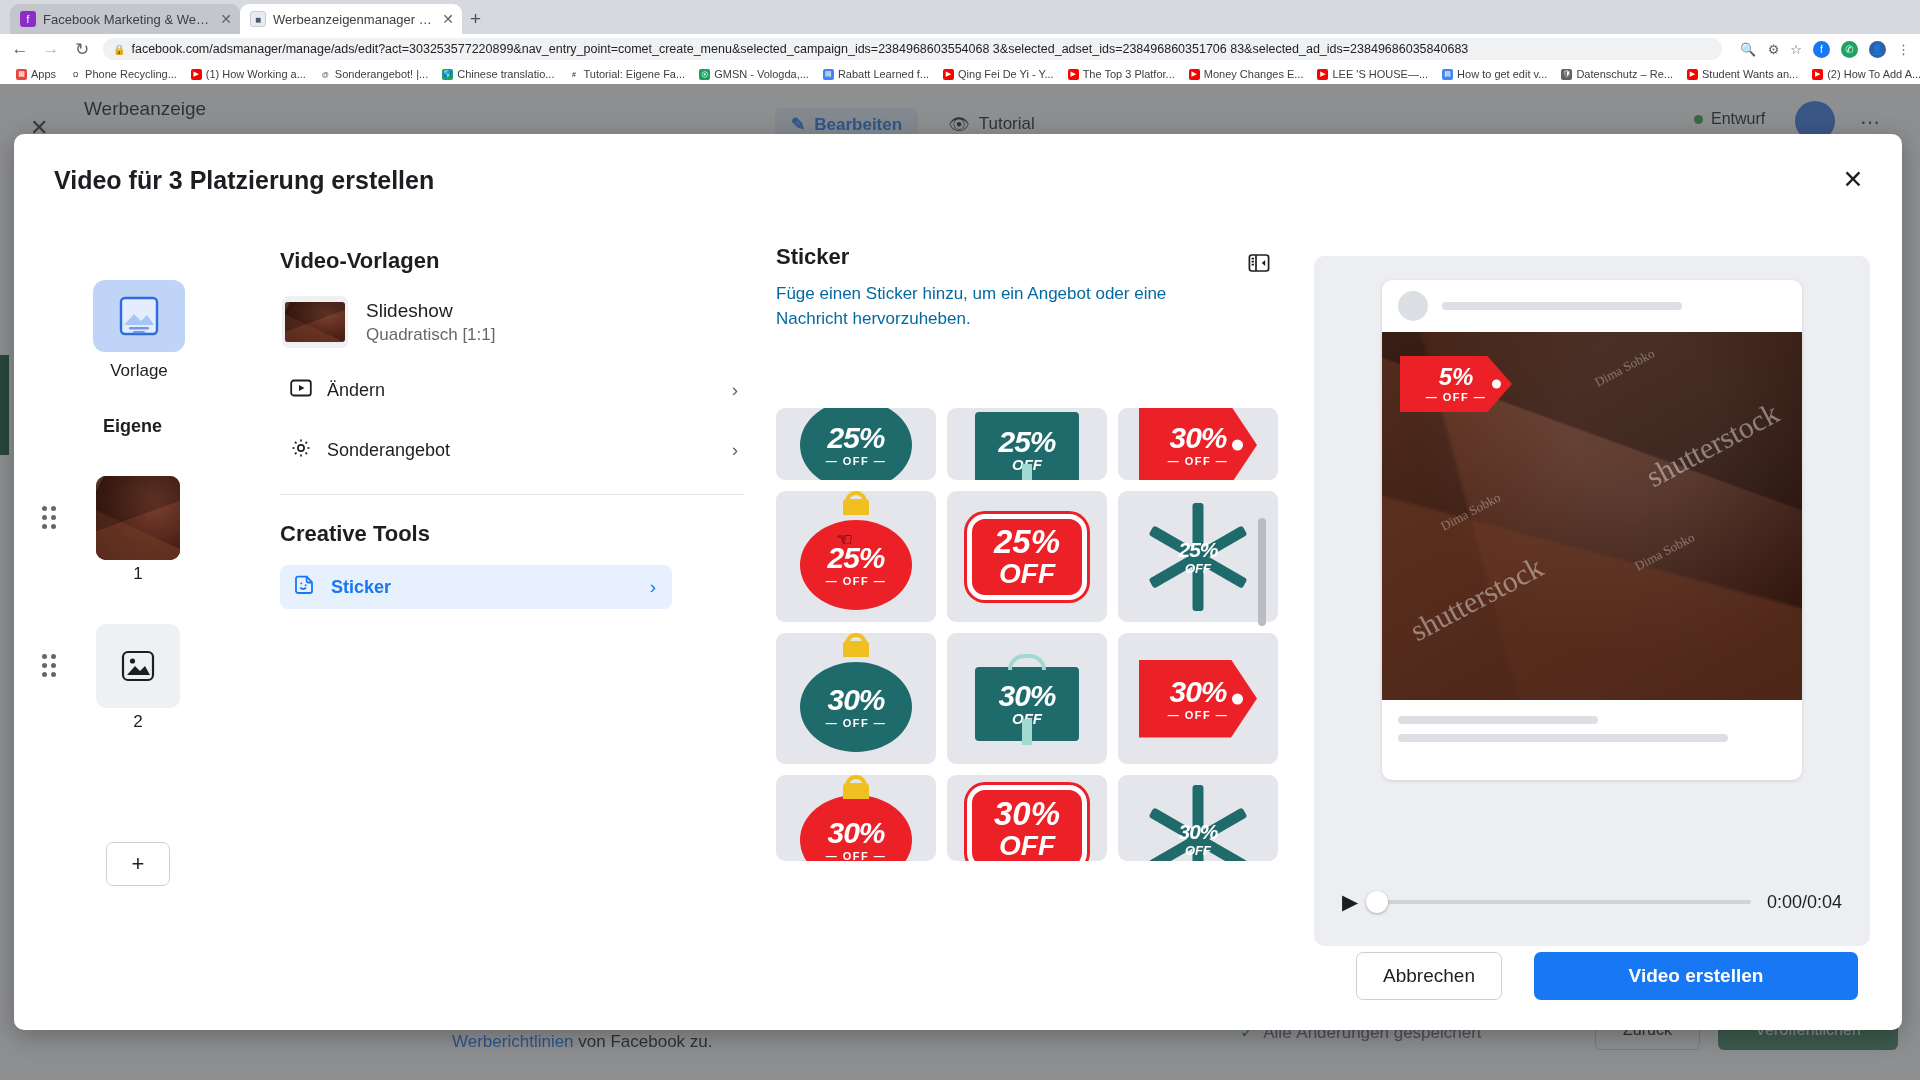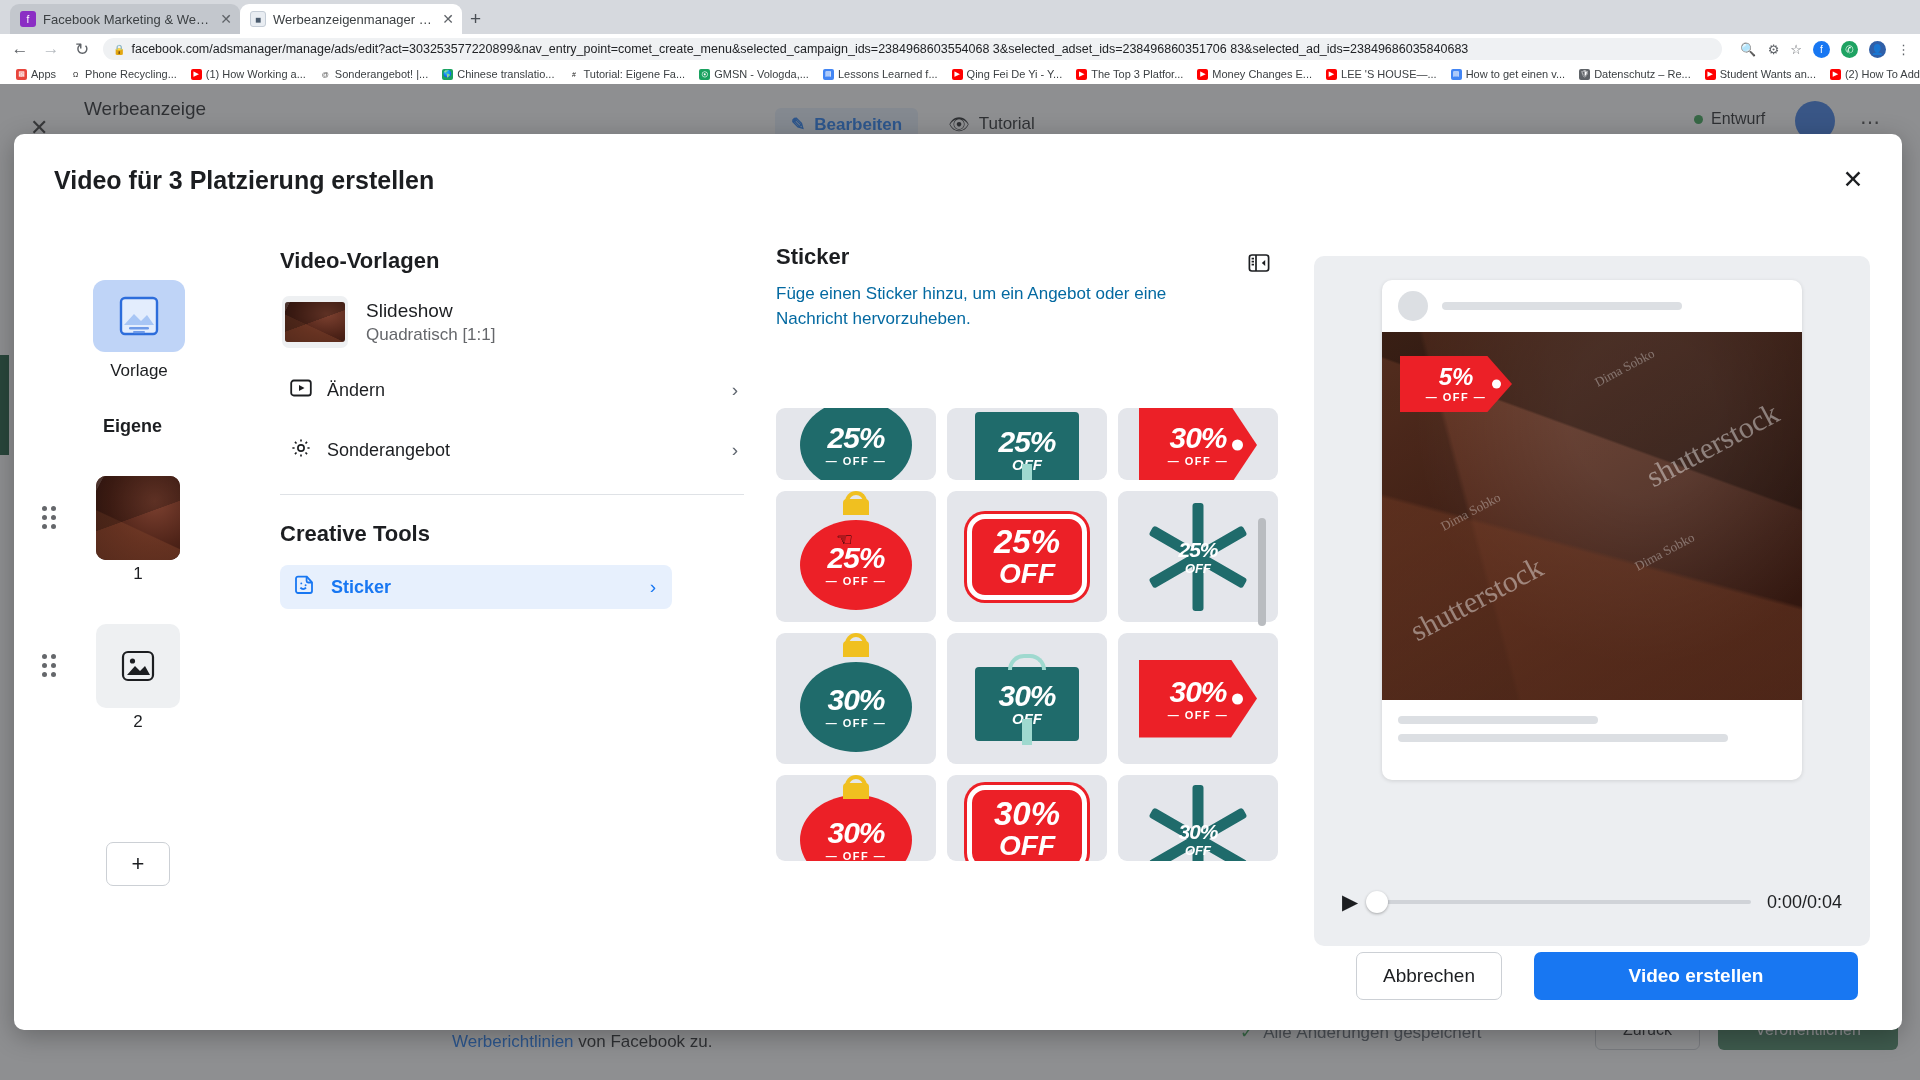--- a/index.html
+++ b/index.html
@@ -255,41 +255,41 @@
       <div class="bm">
           <span class="bm-ico" style="background:#ffffff;color:#222">#</span>
           <span class="bm-label">Tutorial: Eigene Fa...</span>
         </div>
       <div class="bm">
           <span class="bm-ico" style="background:#1aa260">⦿</span>
           <span class="bm-label">GMSN - Vologda,...</span>
         </div>
       <div class="bm">
           <span class="bm-ico" style="background:#4285f4">▤</span>
-          <span class="bm-label">Lessons Learned f...</span>
+          <span class="bm-label">Rabatt Learned f...</span>
         </div>
       <div class="bm">
           <span class="bm-ico" style="background:#ff0000">▶</span>
           <span class="bm-label">Qing Fei De Yi - Y...</span>
         </div>
       <div class="bm">
           <span class="bm-ico" style="background:#ff0000">▶</span>
           <span class="bm-label">The Top 3 Platfor...</span>
         </div>
       <div class="bm">
           <span class="bm-ico" style="background:#ff0000">▶</span>
           <span class="bm-label">Money Changes E...</span>
         </div>
       <div class="bm">
           <span class="bm-ico" style="background:#ff0000">▶</span>
           <span class="bm-label">LEE 'S HOUSE—...</span>
         </div>
       <div class="bm">
           <span class="bm-ico" style="background:#4285f4">▤</span>
-          <span class="bm-label">How to get einen v...</span>
+          <span class="bm-label">How to get edit v...</span>
         </div>
       <div class="bm">
           <span class="bm-ico" style="background:#5f6368">🛡</span>
           <span class="bm-label">Datenschutz – Re...</span>
         </div>
       <div class="bm">
           <span class="bm-ico" style="background:#ff0000">▶</span>
           <span class="bm-label">Student Wants an...</span>
         </div>
       <div class="bm">

